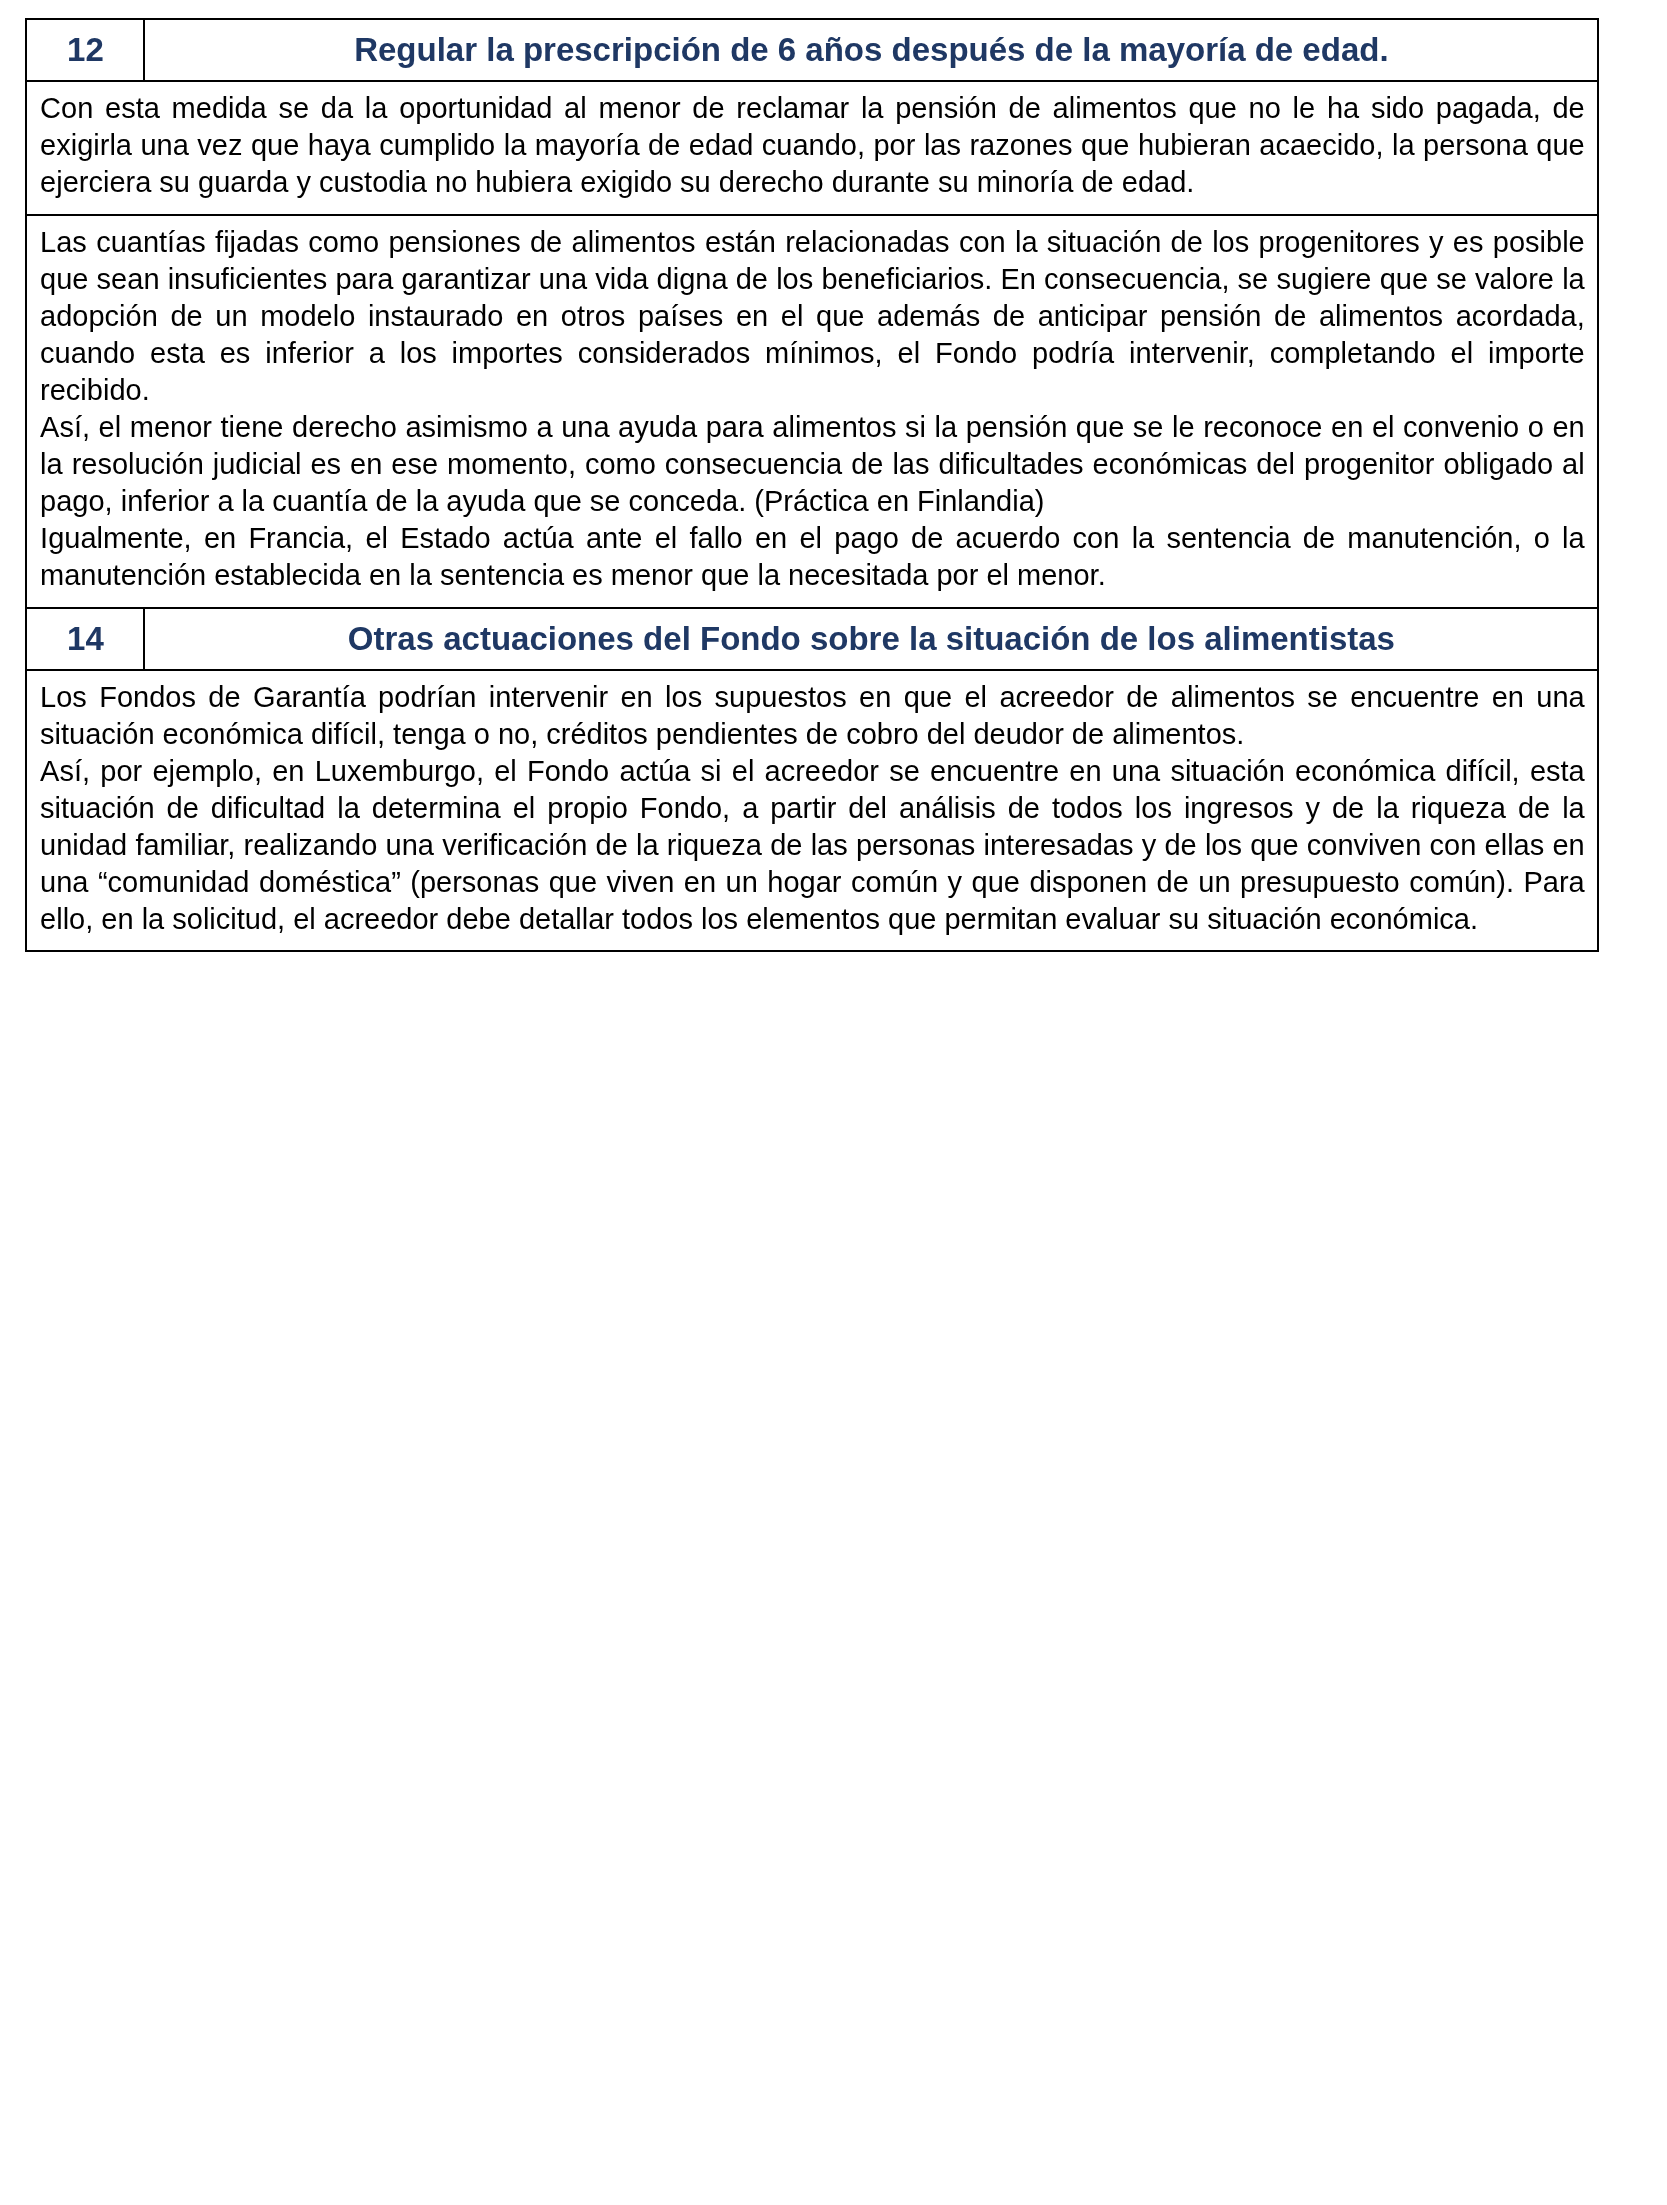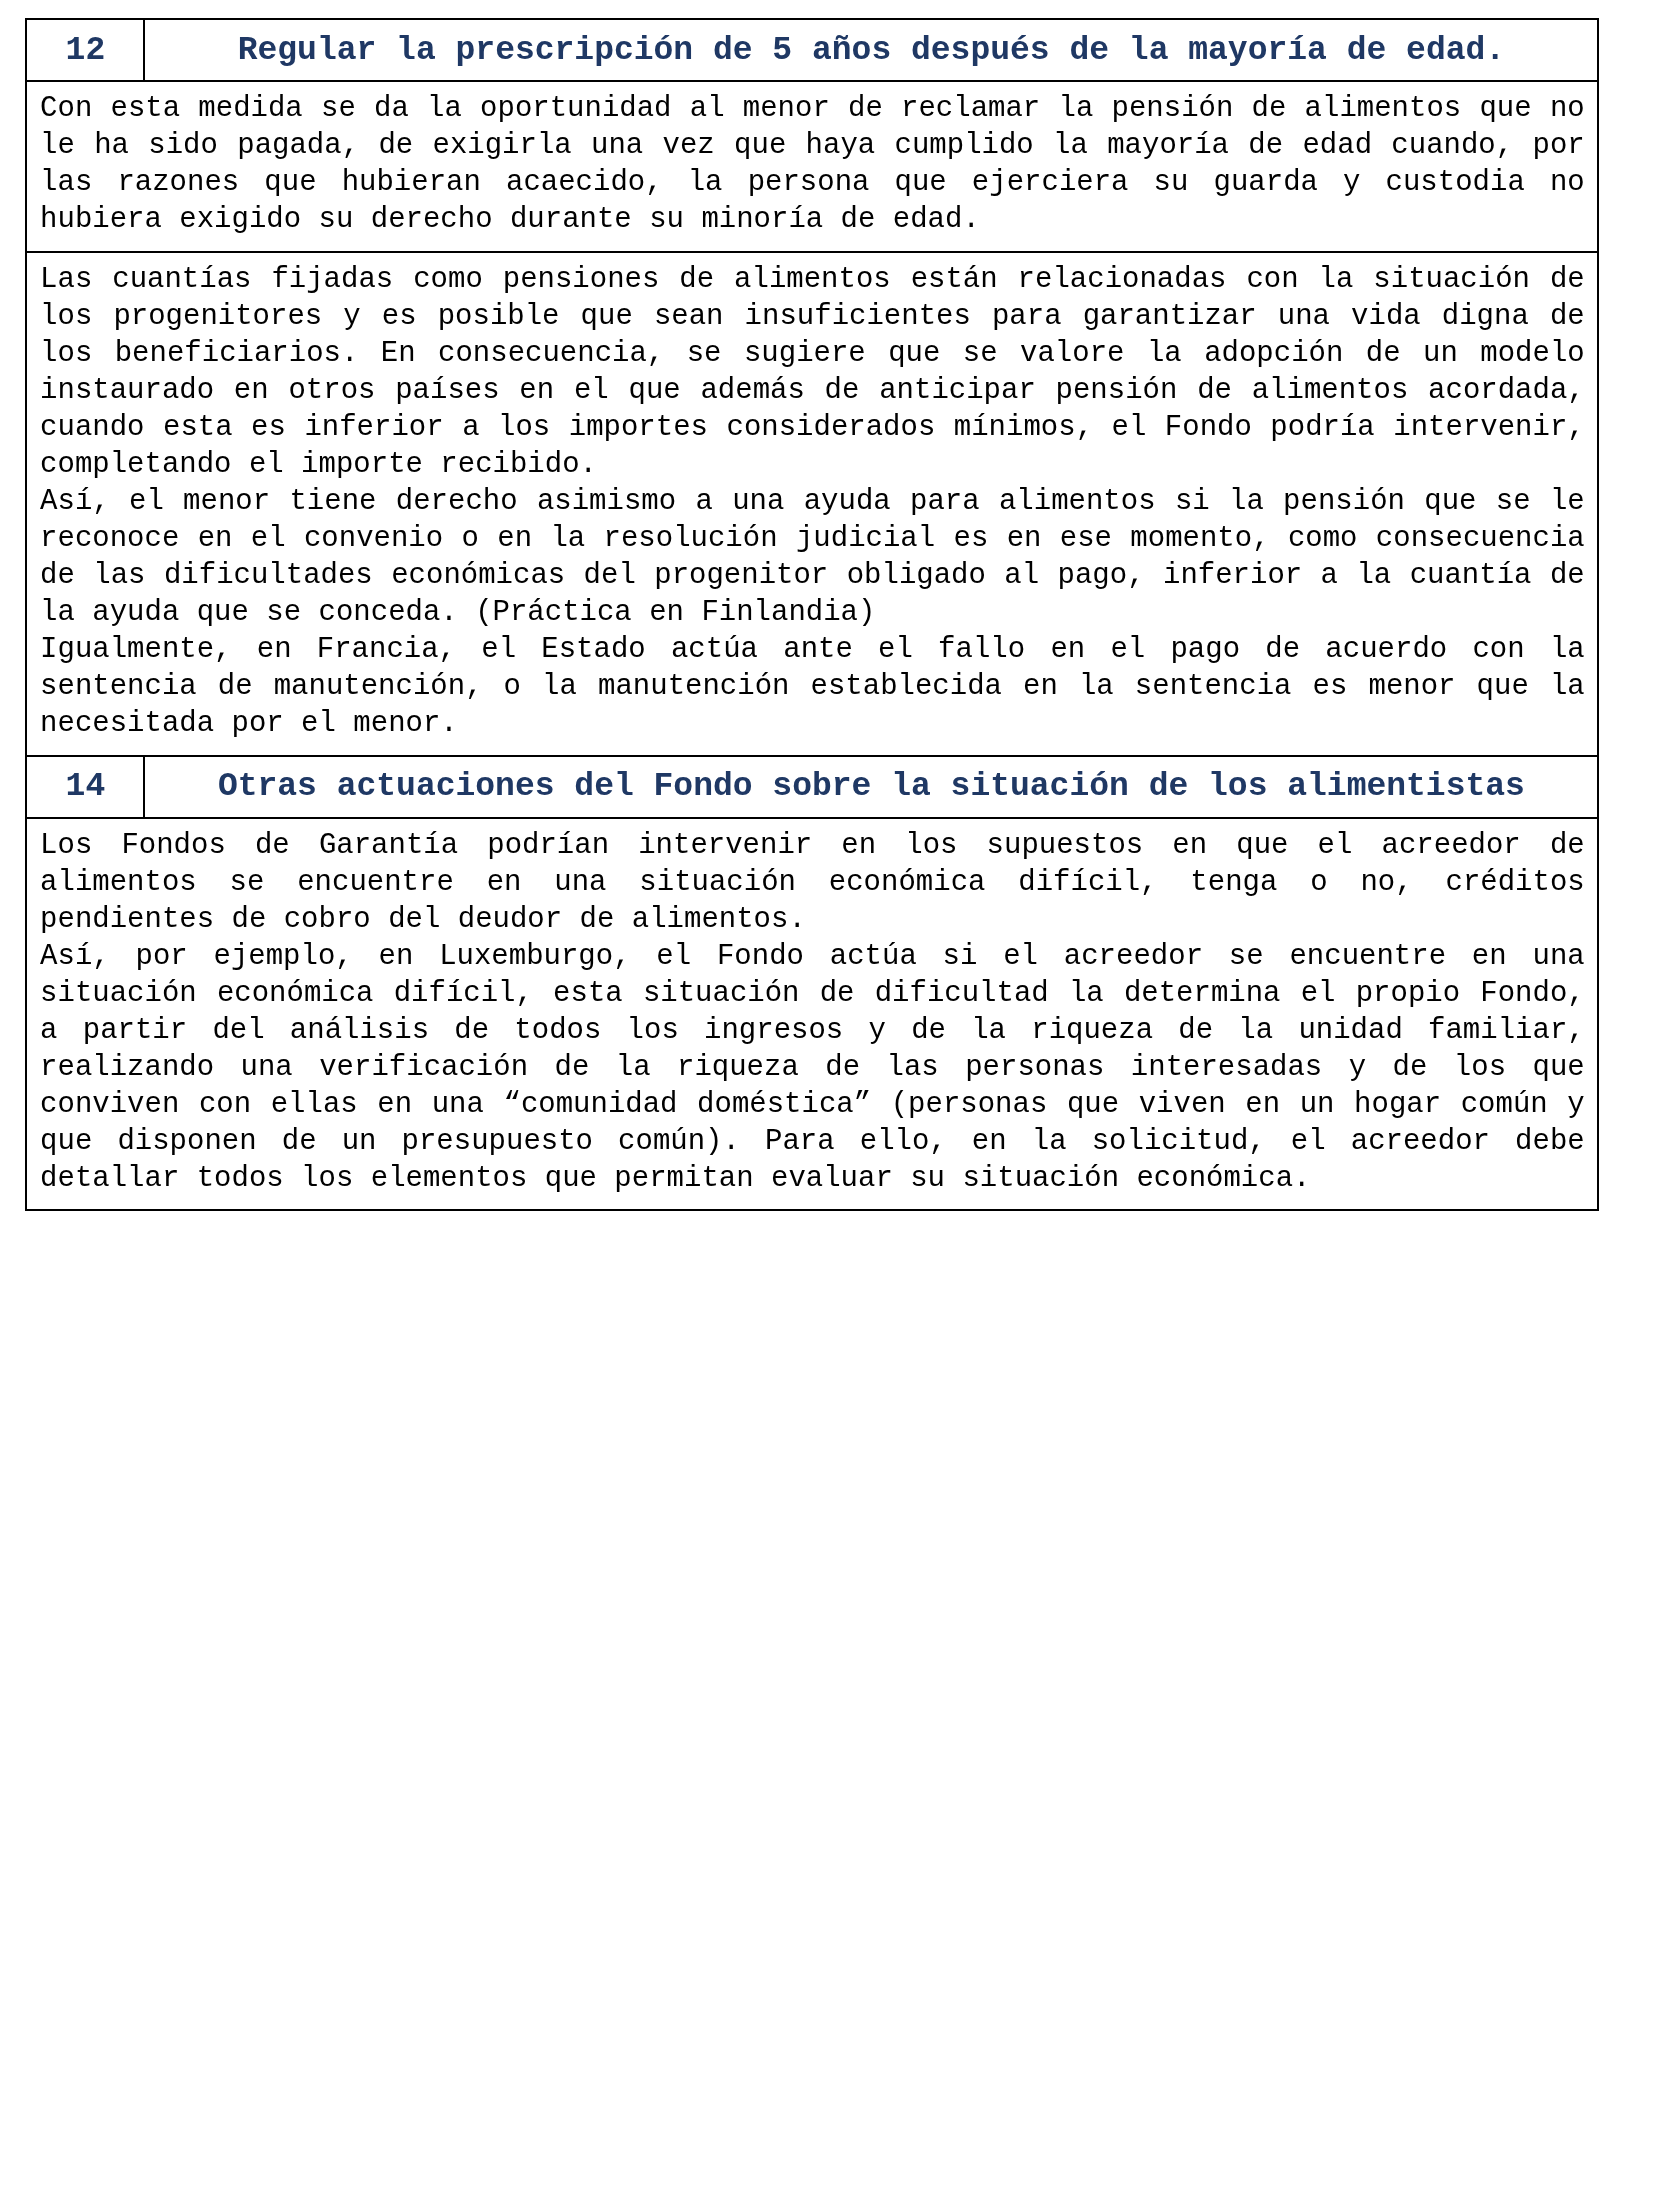--- a/index.html
+++ b/index.html
@@ -5,21 +5,21 @@
   html, body {
     margin: 0;
     padding: 0;
     background: #ffffff;
   }
   .page {
     position: relative;
     width: 1667px;
     height: 2205px;
     background: #ffffff;
-    font-family: Liberation Mono, monospace;
+    font-family: Liberation Sans, sans-serif;
     color: #000000;
     overflow: hidden;
   }
   table.measures {
     position: absolute;
     left: 25.4px;
     top: 18.3px;
     width: 1574px;
     border-collapse: collapse;
     table-layout: fixed;
@@ -55,21 +55,21 @@
 <div class="page">
   <table class="measures">
     <colgroup>
       <col class="num-col">
       <col>
     </colgroup>
 
     <tbody>
         <tr class="hdr-row">
       <td>12</td>
-      <td>Regular la prescripción de 5 años después de la mayoría de edad.</td>
+      <td>Regular la prescripción de 6 años después de la mayoría de edad.</td>
     </tr>
     <tr class="body-row">
       <td colspan="2">
         <p>Con esta medida se da la oportunidad al menor de reclamar la pensión de alimentos que no le ha sido pagada, de exigirla una vez que haya cumplido la mayoría de edad cuando, por las razones que hubieran acaecido, la persona que ejerciera su guarda y custodia no hubiera exigido su derecho durante su minoría de edad.</p>
       </td>
     </tr>
 
     <tr class="body-row">
       <td colspan="2">
         <p>Las cuantías fijadas como pensiones de alimentos están relacionadas con la situación de los progenitores y es posible que sean insuficientes para garantizar una vida digna de los beneficiarios. En consecuencia, se sugiere que se valore la adopción de un modelo instaurado en otros países en el que además de anticipar pensión de alimentos acordada, cuando esta es inferior a los importes considerados mínimos, el Fondo podría intervenir, completando el importe recibido.</p>

